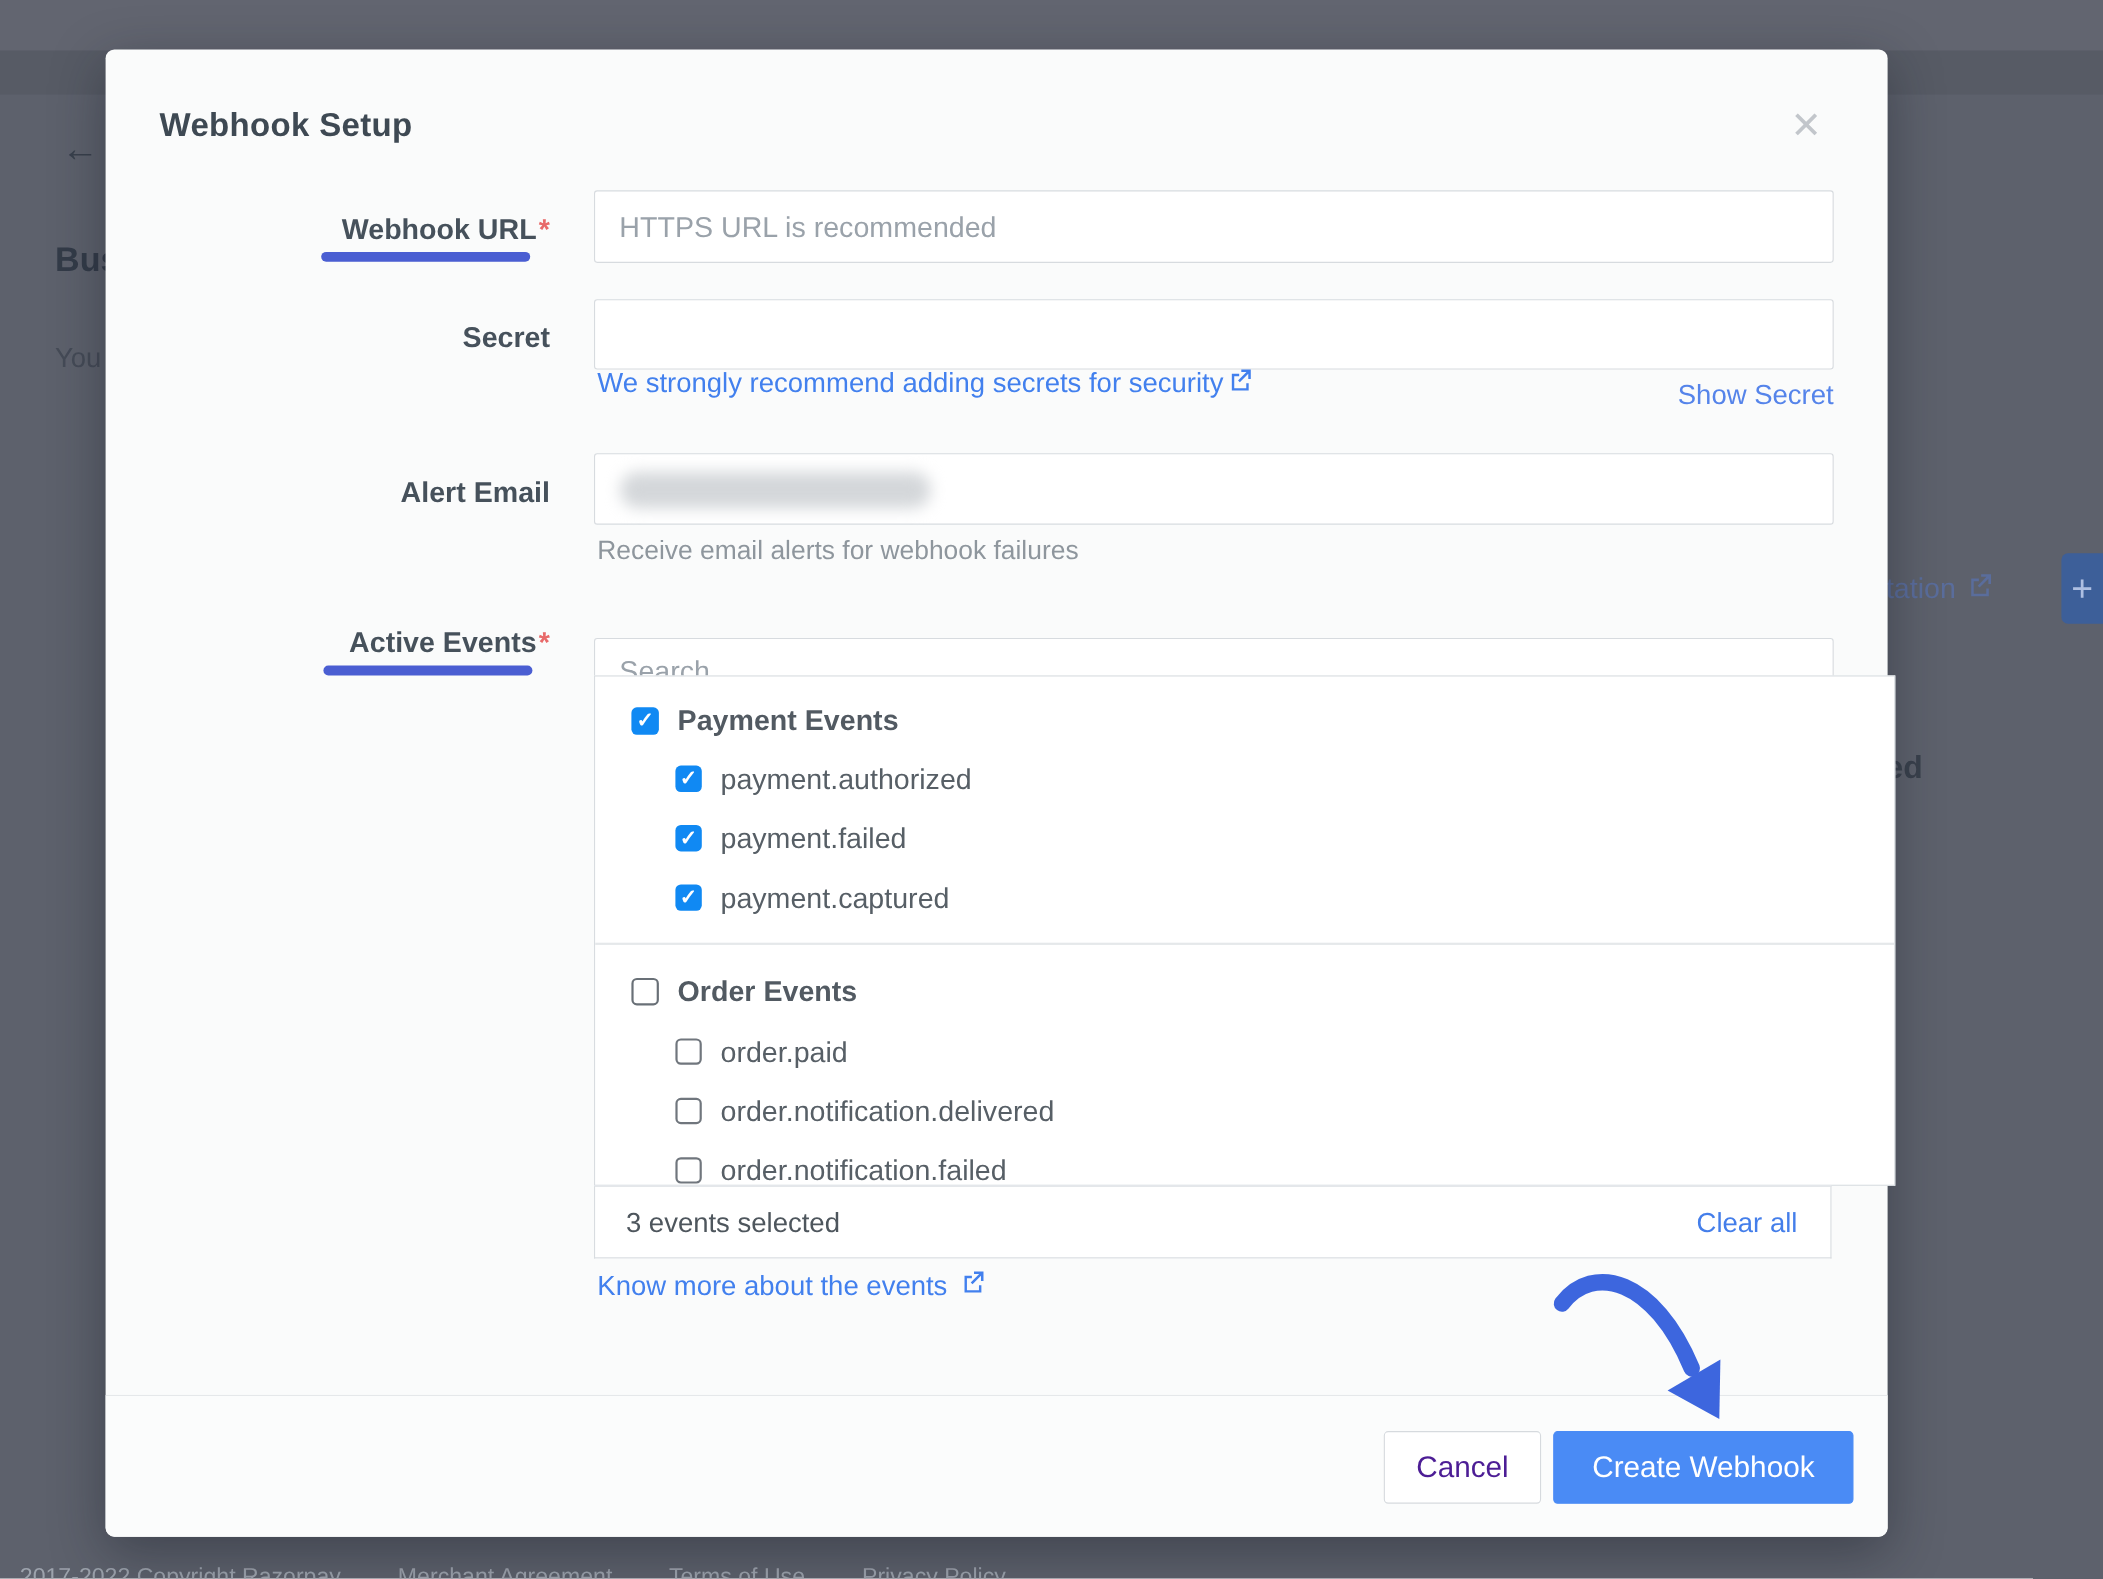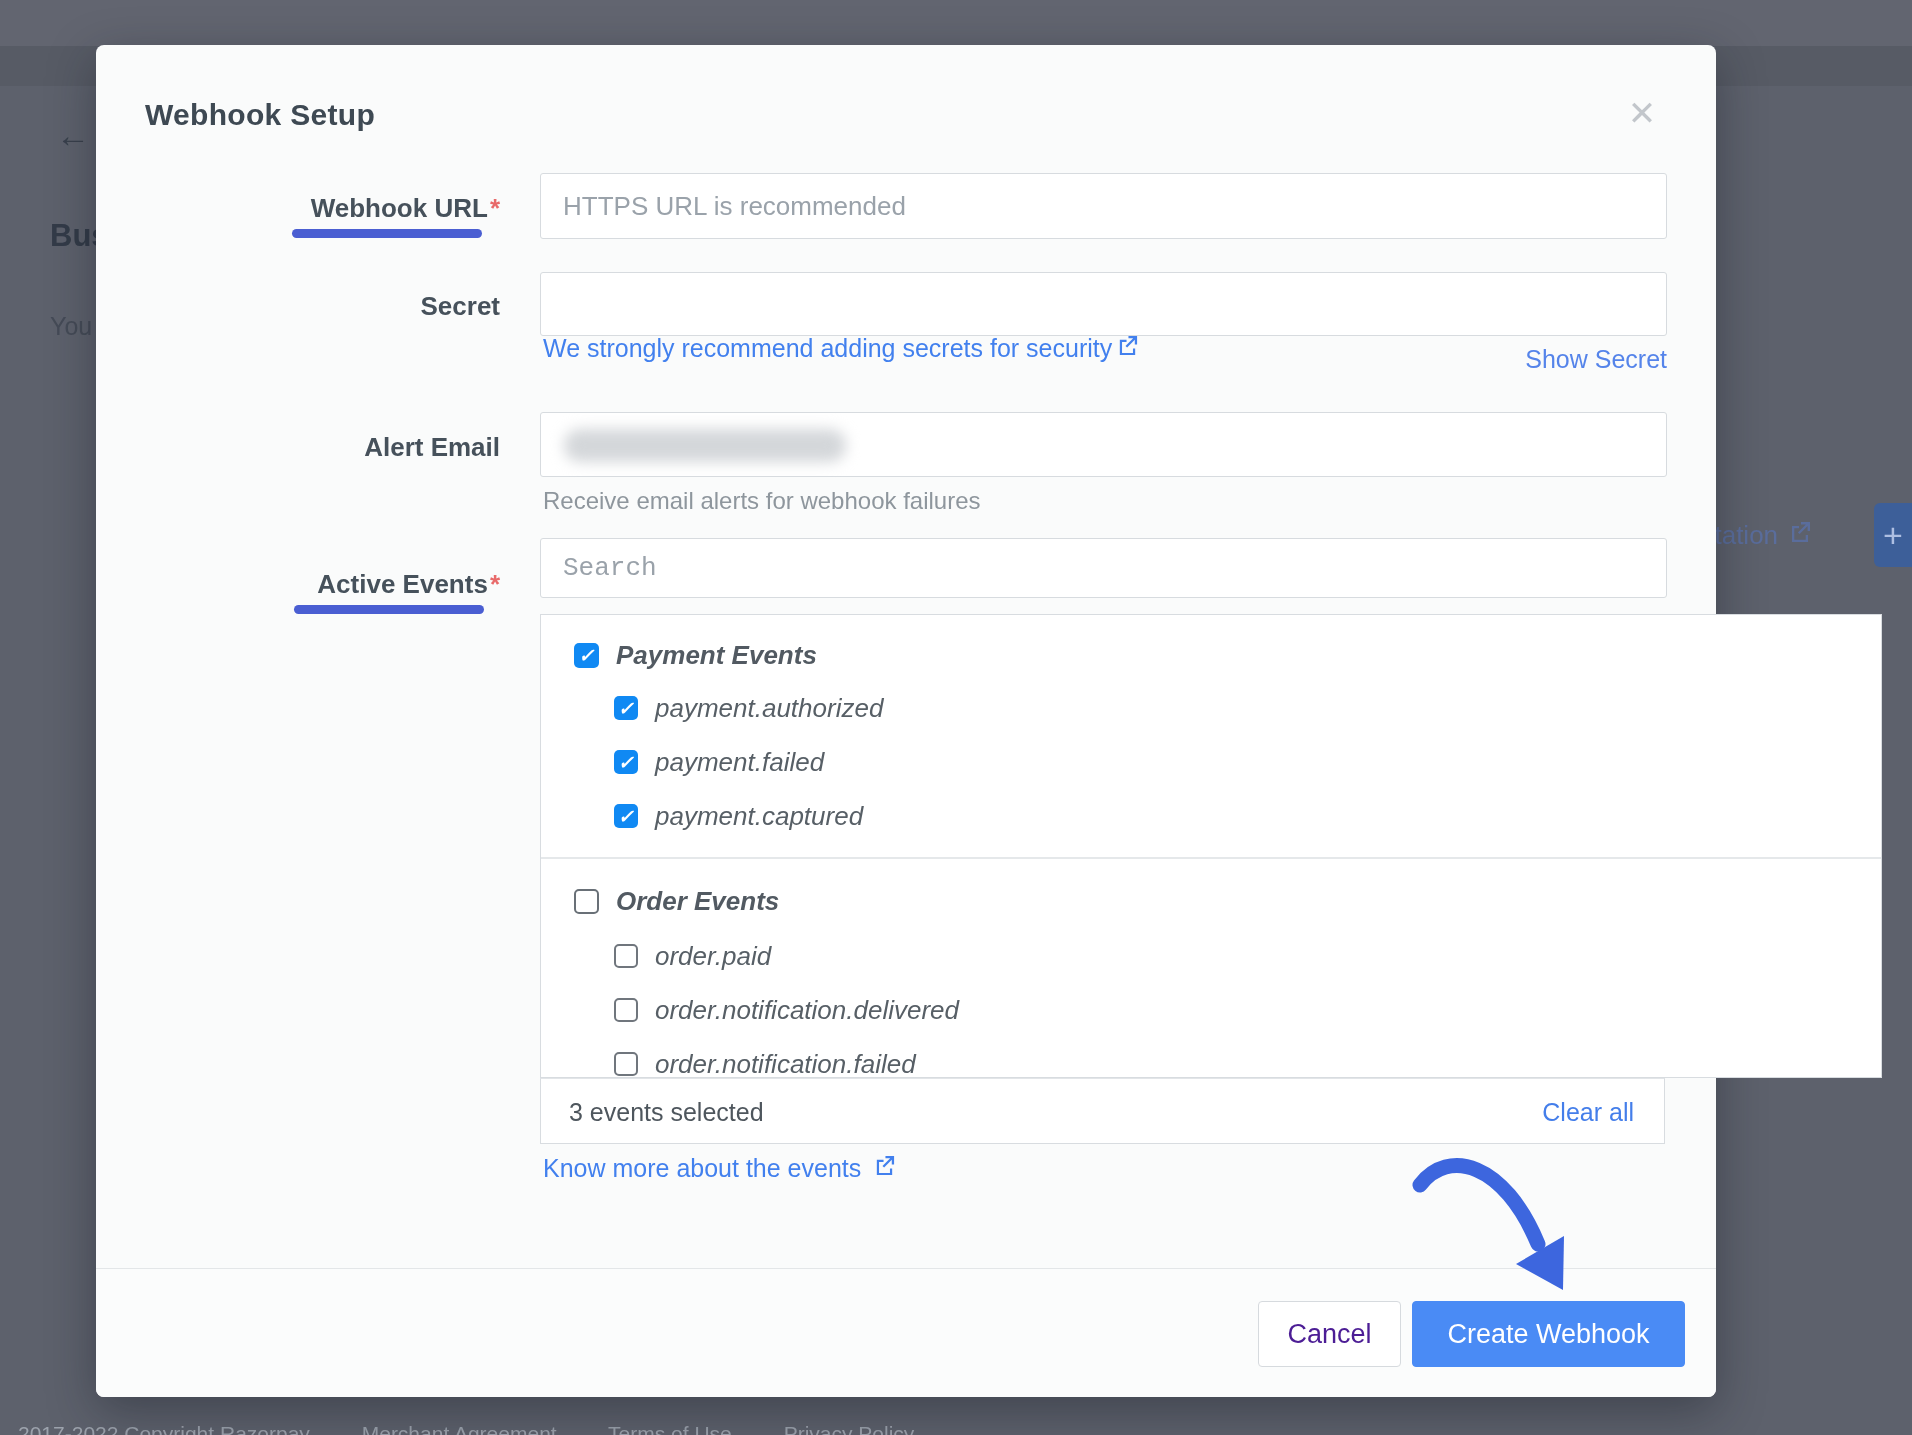--- a/index.html
+++ b/index.html
@@ -51,22 +51,22 @@
   .email-blob { position:absolute; left:23px; top:16px; width:282px; height:33px; background:#d4d7da;
                 border-radius:16px; filter:blur(7px); }
 
   .link { color:#4280ee; text-decoration:none; cursor:pointer; }
   .secrets-link { position:absolute; left:447px; top:289px; font-size:25px; display:flex; gap:4px; }
   .secrets-link svg { width:23px; height:23px; }
   .show-secret { position:absolute; left:1244px; top:300px; width:327px; text-align:right; font-size:25px; color:#5584ea; cursor:pointer; }
   .email-helper { position:absolute; left:447px; top:442px; font-size:24px; color:#8e969d; }
 
   
-  .events-box { position:absolute; left:444px; top:569px; width:1342px; height:464px;
-                background:#fff; border:1px solid #d8dce0; overflow:hidden;font-style:italic; }
+  .events-box { position:absolute; left:444px; top:569px; width:1183px; height:464px;
+                background:#fff; border:1px solid #d8dce0; overflow:hidden; }
   .ev-row { position:absolute; left:0; width:100%; height:32px; display:flex; align-items:center; }
   .cb { width:25px; height:25px; border-radius:5px; flex:0 0 auto; position:relative; cursor:pointer; }
   .cb.on { background:#1089f3; }
   .cb.on::after { content:"✓"; position:absolute; left:0; top:0; width:100%; height:100%;
                   color:#fff; font-size:19px; font-weight:bold; display:flex; align-items:center; justify-content:center; }
   .cb.off { background:#fff; border:2px solid #697077; }
   .cb.off.child { border-color:#70767d; }
   .ev-group-label { font-size:26px; font-weight:bold; color:#525a62; margin-left:17px; }
   .ev-item-label  { font-size:26px; color:#575f66; margin-left:17px; }
   .ev-divider { position:absolute; left:0; top:242px; width:100%; height:2px; background:#e5e8ea; }
@@ -141,21 +141,21 @@
   <div class="show-secret">Show Secret</div>
 
   <div class="flabel" style="top:387px;"><span>Alert Email</span></div>
   <div class="email-display">
     <div class="email-blob"></div>
   </div>
   <div class="email-helper">Receive email alerts for webhook failures</div>
 
   <div class="flabel" style="top:524px;"><span>Active Events</span><span class="req">*</span></div>
   <div class="lbl-underline" style="left:198px; top:560px; width:190px;"></div>
-  <input class="txt-input" style="top: 493px; height: 60px; font-family: Liberation Mono, monospace;" placeholder="Search">
+  <input class="txt-input" style="top: 535px; height: 60px;" placeholder="Search">
 
   <div class="events-box">
     <div class="ev-row" style="top:24px;">
       <span class="cb on" style="margin-left:33px;"></span>
       <span class="ev-group-label">Payment Events</span>
     </div>
     <div class="ev-row" style="top:77px;">
       <span class="cb on child" style="margin-left:73px; width:24px; height:24px;"></span>
       <span class="ev-item-label">payment.authorized</span>
     </div>

